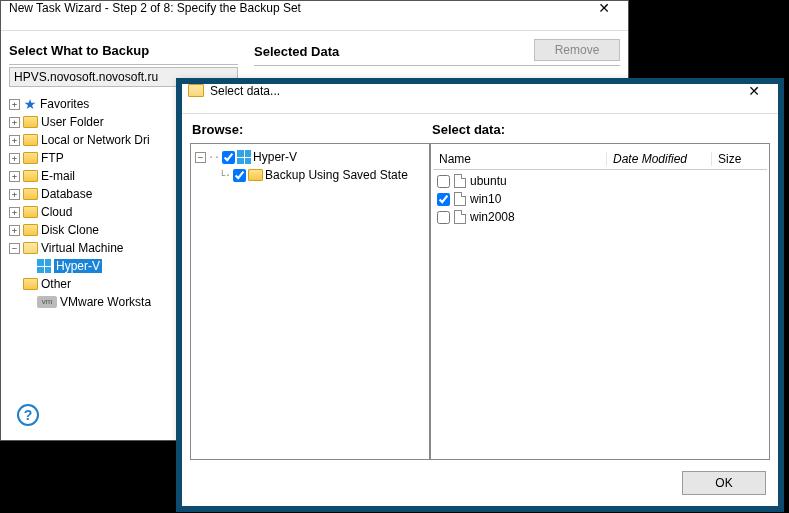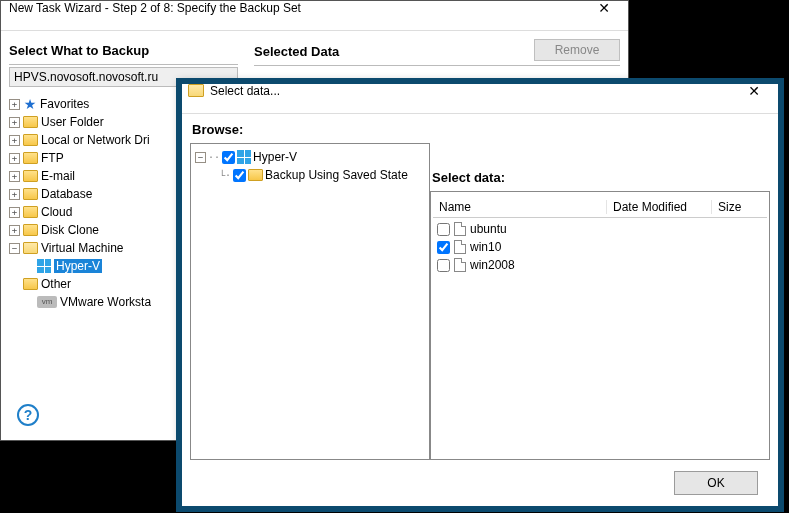--- a/index.html
+++ b/index.html
@@ -113,35 +113,35 @@
     left:176px; top:78px;
     width:608px; height:434px;
     background:#fff;
     border:6px solid #0c4a6e;
     box-shadow: 2px 2px 8px rgba(0,0,0,0.2);
   }
   .select-dialog .titlebar{height:30px;border-bottom:1px solid #ddd;padding-left:6px;}
   .dlg-folder-icon{width:16px;height:13px;margin-right:6px;}
   .dlg-body{display:flex;padding:4px 8px 0 8px;height:346px;}
   .browse-pane{width:240px;display:flex;flex-direction:column;}
-  .data-pane{flex:1;display:flex;flex-direction:column;margin-top:48px;}
+  .data-pane{flex:1;display:flex;flex-direction:column;}
   .pane-label{font-weight:600;padding:4px 0 6px 2px;font-size:13px;}
   .pane-box{flex:1;border:1px solid #888;background:#fff;overflow:hidden;padding:4px 2px;}
   .browse-row{display:flex;align-items:center;height:18px;gap:2px;padding-left:2px;}
   .dotted-line{color:#888;font-family:monospace;font-size:10px;}
   input.chk{width:13px;height:13px;margin:0;flex-shrink:0;}
   .list-header{display:flex;border-bottom:1px solid #ccc;height:22px;align-items:center;font-size:12px;}
   .col-name{flex:1;padding-left:6px;border-right:1px solid #e4e4e4;}
-  .col-date{width:105px;padding-left:6px;border-right:1px solid #e4e4e4;}
+  .col-date{width:105px;padding-left:6px;border-right:1px solid #e4e4e4;font-style:italic;}
   .col-size{width:55px;padding-left:6px;}
   .list-row{display:flex;align-items:flex-end;height:18px;padding-left:4px;gap:4px;}
   .file-icon{width:12px;height:14px;border:1px solid #888;background:#fff;position:relative;flex-shrink:0;}
   .file-icon::after{content:"";position:absolute;top:-1px;right:-1px;width:4px;height:4px;background:#fff;border-left:1px solid #888;border-bottom:1px solid #888;}
   .dlg-footer{
-    height:46px;display:flex;align-items:center;justify-content:flex-end;padding:0 20px;
+    height:46px;display:flex;align-items:center;justify-content:flex-end;padding:0 12px;
   }
   .ok-btn{
     width:84px;height:24px;background:#e6e6e6;border:1px solid #9b9b9b;font-size:12px;
   }
   .browse-indent{width:22px;display:inline-block;}
 </style>
 </head>
 <body>
 
 <div class="wizard-window">

